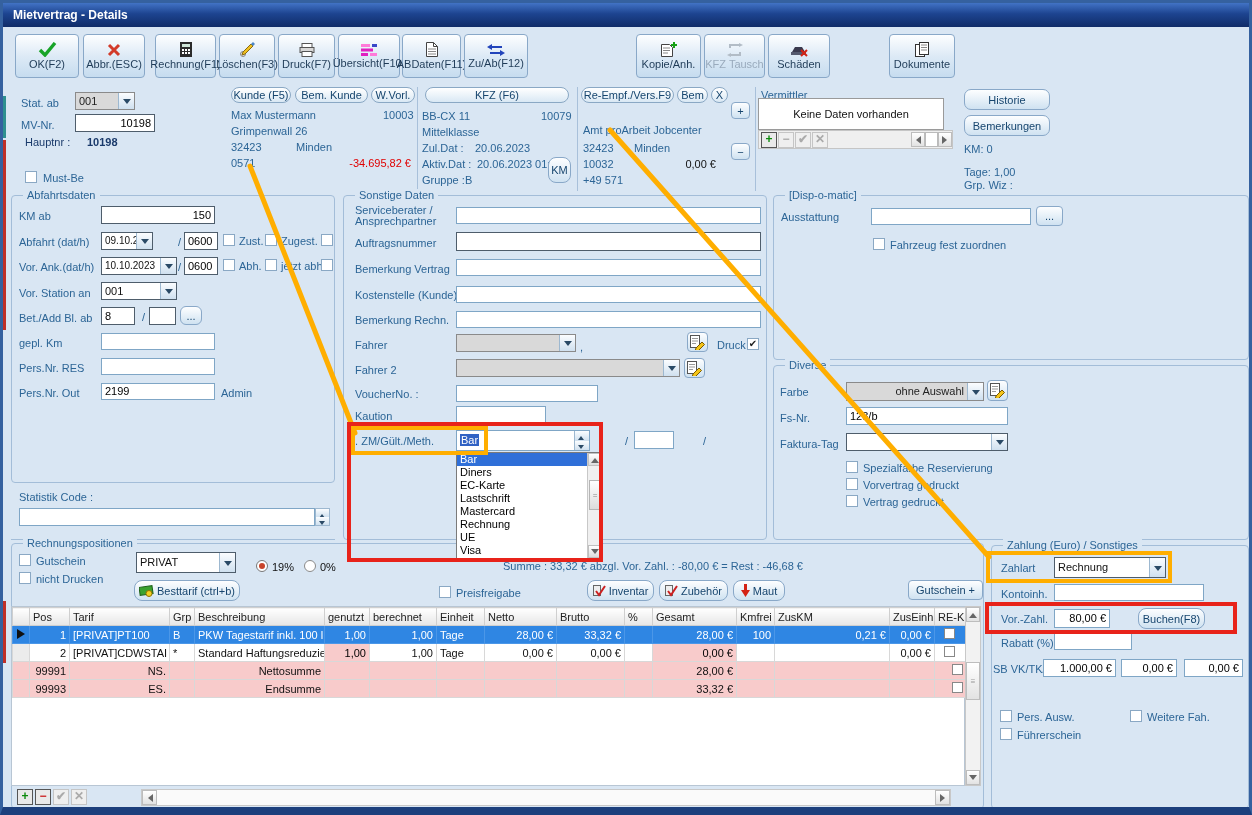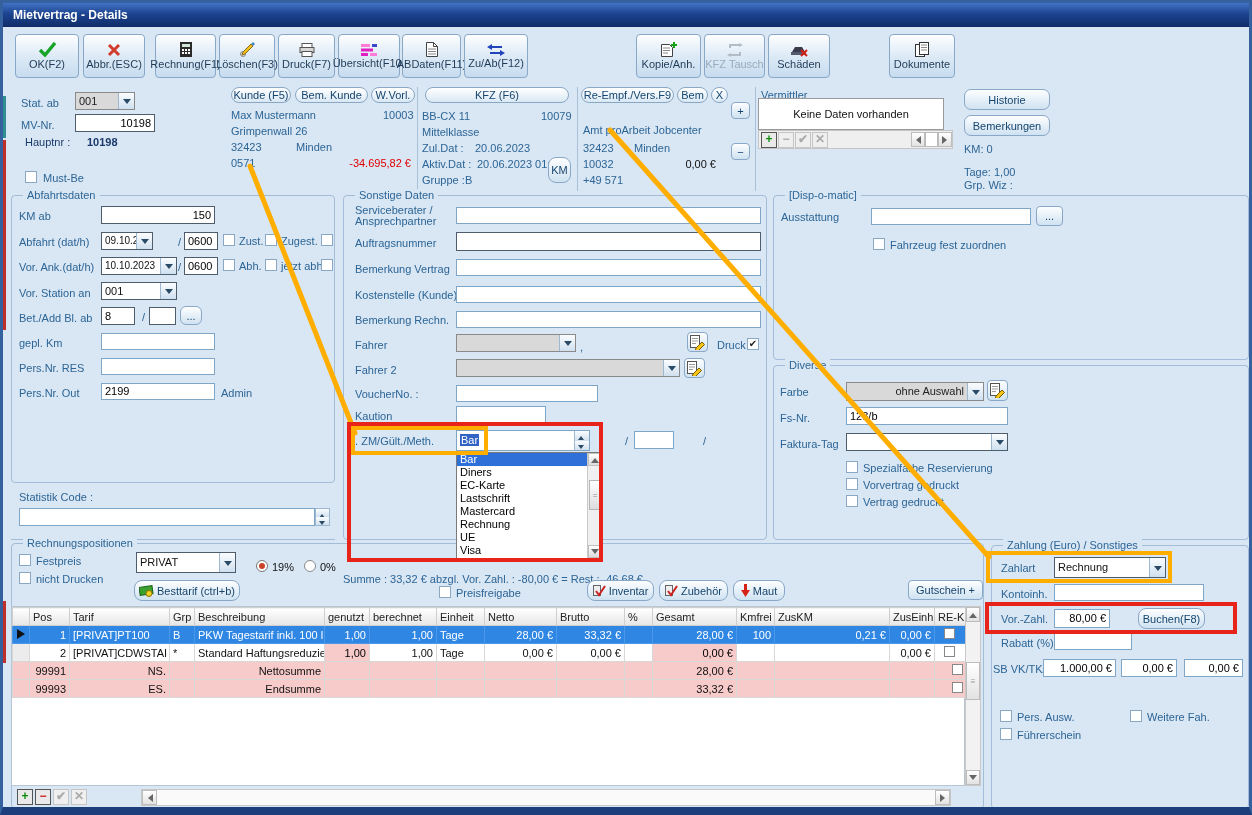--- a/index.html
+++ b/index.html
@@ -495,41 +495,41 @@
   <span class="cbx" style="left:843px;top:458px"></span>
   <span class="lbl" style="left:860px;top:459px">Spezialfarbe Reservierung</span>
   <span class="cbx" style="left:843px;top:475px"></span>
   <span class="lbl" style="left:860px;top:476px">Vorvertrag gedruckt</span>
   <span class="cbx" style="left:843px;top:492px"></span>
   <span class="lbl" style="left:860px;top:493px">Vertrag gedruckt</span>
 
   <div class="gb" style="left:8px;top:540px;width:973px;height:266px"></div>
   <span class="cap" style="left:20px;top:534px">Rechnungspositionen</span>
   <span class="cbx" style="left:16px;top:551px"></span>
-  <span class="lbl" style="left:33px;top:552px">Festpreis</span>
+  <span class="lbl" style="left:33px;top:552px">Gutschein</span>
   <span class="cbx" style="left:16px;top:569px"></span>
   <span class="lbl" style="left:33px;top:570px">nicht Drucken</span>
   <div class="combo" style="left:133px;top:549px;width:100px;height:21px">
     <span class="cv" style="line-height:19px">PRIVAT</span>
       <span class="car"></span>
   </div>
   <div class="sbtn" style="left:131px;top:577px;width:106px;height:21px;border-radius:8px">
     <span>
         <svg width="15" height="12" viewBox="0 0 15 12">
           <rect x="0.5" y="1.5" width="13" height="8" fill="#3aa12f" stroke="#1c6018" transform="rotate(-8 7 5)"></rect>
           <circle cx="10" cy="8.5" r="3" fill="#f0d020" stroke="#907000"></circle>
         </svg>
       </span>
     <span>Besttarif (ctrl+b)</span>
   </div>
   <span class="radio sel" style="left:253px;top:557px"></span>
   <span class="lbl" style="left:269px;top:558px;color:#111">19%</span>
   <span class="radio" style="left:301px;top:557px"></span>
   <span class="lbl" style="left:317px;top:558px;color:#111">0%</span>
-  <div class="abs" style="left:340px;top:570px;width:620px;color:#2c6596">Summe : 33,32 € abzgl. Vor. Zahl. : -80,00 € = Rest : -46,68 €</div>
+  <div class="abs" style="left:340px;top:557px;width:620px;text-align:center;color:#2c6596">Summe : 33,32 € abzgl. Vor. Zahl. : -80,00 € = Rest : -46,68 €</div>
   <span class="cbx" style="left:436px;top:583px"></span>
   <span class="lbl" style="left:453px;top:584px">Preisfreigabe</span>
   <div class="sbtn" style="left:584px;top:577px;width:67px;height:21px;border-radius:8px">
     <span>
         <svg width="13" height="12" viewBox="0 0 13 12">
           <rect x="0.5" y="0.5" width="7" height="10" fill="#eee" stroke="#666"></rect>
           <path d="M3 6l3 4 6-9" stroke="#c22" fill="none" stroke-width="2"></path>
         </svg>
       </span>
     <span>Inventar</span>

